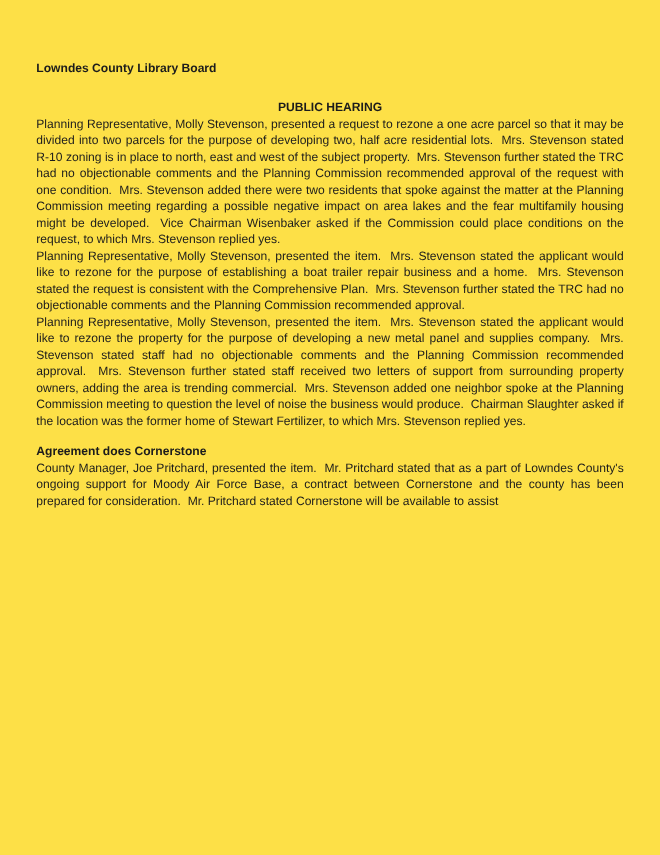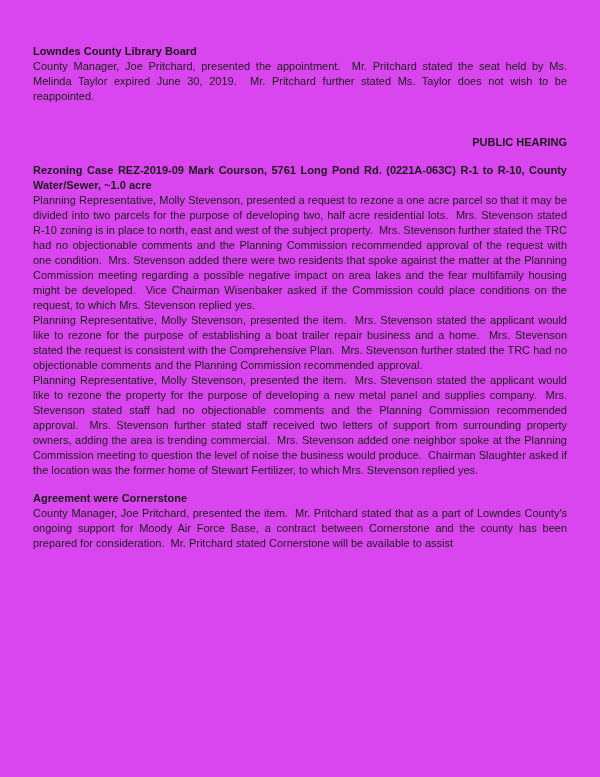--- a/index.html
+++ b/index.html
@@ -5,65 +5,63 @@
 <style>
   html, body {
     margin: 0;
     padding: 0;
     background: #ffffff;
   }
   .page {
     width: 600px;
     height: 777px;
     box-sizing: border-box;
-    background: #d946ef;
-    padding: 44px 33px 30px 33px;
+    background: #fde047;
+    padding: 55px 33px 30px 33px;
     font-family: "Liberation Sans", "DejaVu Sans", sans-serif;
     font-size: 11px;
     line-height: 15px;
     color: #1c1c1c;
     overflow: hidden;
   }
   .doc-heading {
     font-weight: bold;
     text-align: justify;
     margin: 13px 0 0 0;
   }
   .doc-section-heading {
     font-weight: bold;
-    text-align: right;
-    margin: 31px 0 0 0;
+    text-align: center;
+    margin: 21px 0 0 0;
   }
   .doc-paragraph {
     text-align: justify;
     margin: 0;
   }
   .page > :first-child {
     margin-top: 0;
   }
 </style>
 </head>
 <body>
 
 <div class="page">
 
   <div class="doc-heading">Lowndes County Library Board</div>
 
-  <div class="doc-paragraph">County Manager, Joe Pritchard, presented the appointment.&nbsp; Mr. Pritchard stated the seat held by Ms. Melinda Taylor expired June 30, 2019.&nbsp; Mr. Pritchard further stated Ms. Taylor does not wish to be reappointed.</div>
 
   <div class="doc-section-heading">PUBLIC HEARING</div>
 
-  <div class="doc-heading">Rezoning Case REZ-2019-09 Mark Courson, 5761 Long Pond Rd. (0221A-063C) R-1 to R-10, County Water/Sewer, ~1.0 acre</div>
 
   <div class="doc-paragraph">Planning Representative, Molly Stevenson, presented a request to rezone a one acre parcel so that it may be divided into two parcels for the purpose of developing two, half acre residential lots.&nbsp; Mrs. Stevenson stated R-10 zoning is in place to north, east and west of the subject property.&nbsp; Mrs. Stevenson further stated the TRC had no objectionable comments and the Planning Commission recommended approval of the request with one condition.&nbsp; Mrs. Stevenson added there were two residents that spoke against the matter at the Planning Commission meeting regarding a possible negative impact on area lakes and the fear multifamily housing might be developed.&nbsp; Vice Chairman Wisenbaker asked if the Commission could place conditions on the request, to which Mrs. Stevenson replied yes.</div>
 
 
   <div class="doc-paragraph">Planning Representative, Molly Stevenson, presented the item.&nbsp; Mrs. Stevenson stated the applicant would like to rezone for the purpose of establishing a boat trailer repair business and a home.&nbsp; Mrs. Stevenson stated the request is consistent with the Comprehensive Plan.&nbsp; Mrs. Stevenson further stated the TRC had no objectionable comments and the Planning Commission recommended approval.</div>
 
 
   <div class="doc-paragraph">Planning Representative, Molly Stevenson, presented the item.&nbsp; Mrs. Stevenson stated the applicant would like to rezone the property for the purpose of developing a new metal panel and supplies company.&nbsp; Mrs. Stevenson stated staff had no objectionable comments and the Planning Commission recommended approval.&nbsp; Mrs. Stevenson further stated staff received two letters of support from surrounding property owners, adding the area is trending commercial.&nbsp; Mrs. Stevenson added one neighbor spoke at the Planning Commission meeting to question the level of noise the business would produce.&nbsp; Chairman Slaughter asked if the location was the former home of Stewart Fertilizer, to which Mrs. Stevenson replied yes.</div>
 
 
-  <div class="doc-heading">Agreement were Cornerstone</div>
+  <div class="doc-heading">Agreement does Cornerstone</div>
 
   <div class="doc-paragraph">County Manager, Joe Pritchard, presented the item.&nbsp; Mr. Pritchard stated that as a part of Lowndes County's ongoing support for Moody Air Force Base, a contract between Cornerstone and the county has been prepared for consideration.&nbsp; Mr. Pritchard stated Cornerstone will be available to assist</div>
 
 </div>
 
 </body></html>

